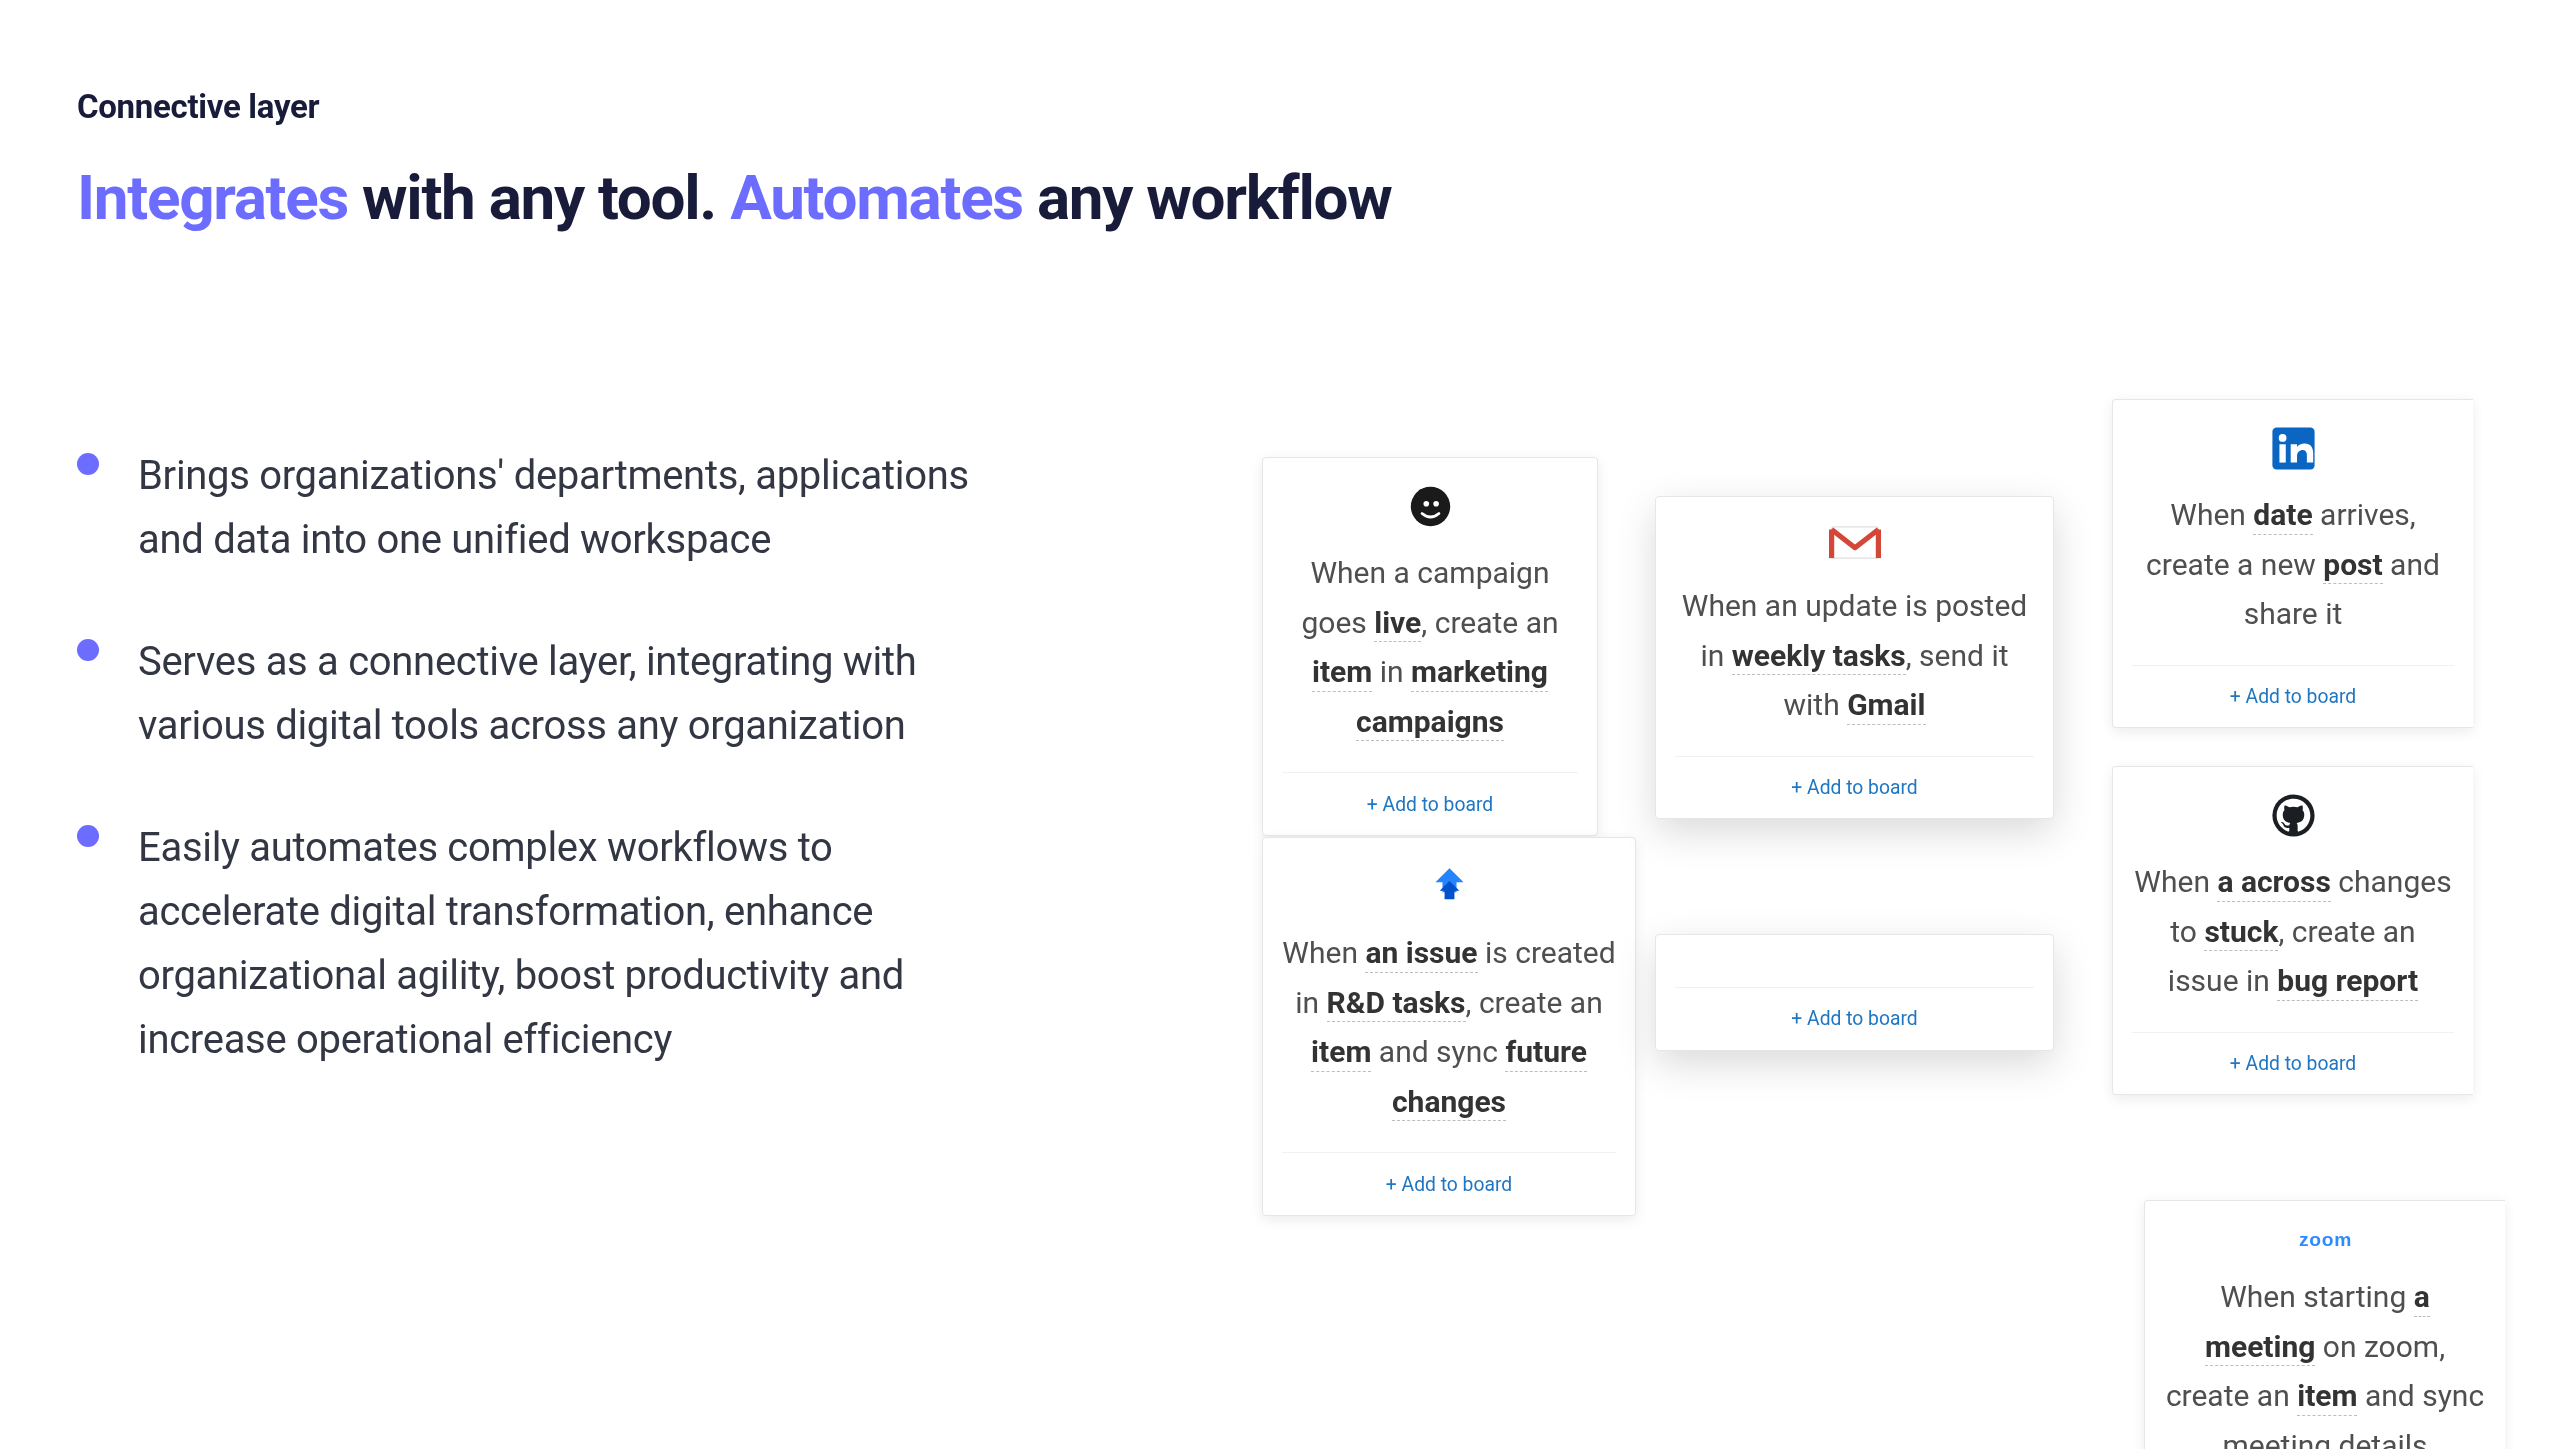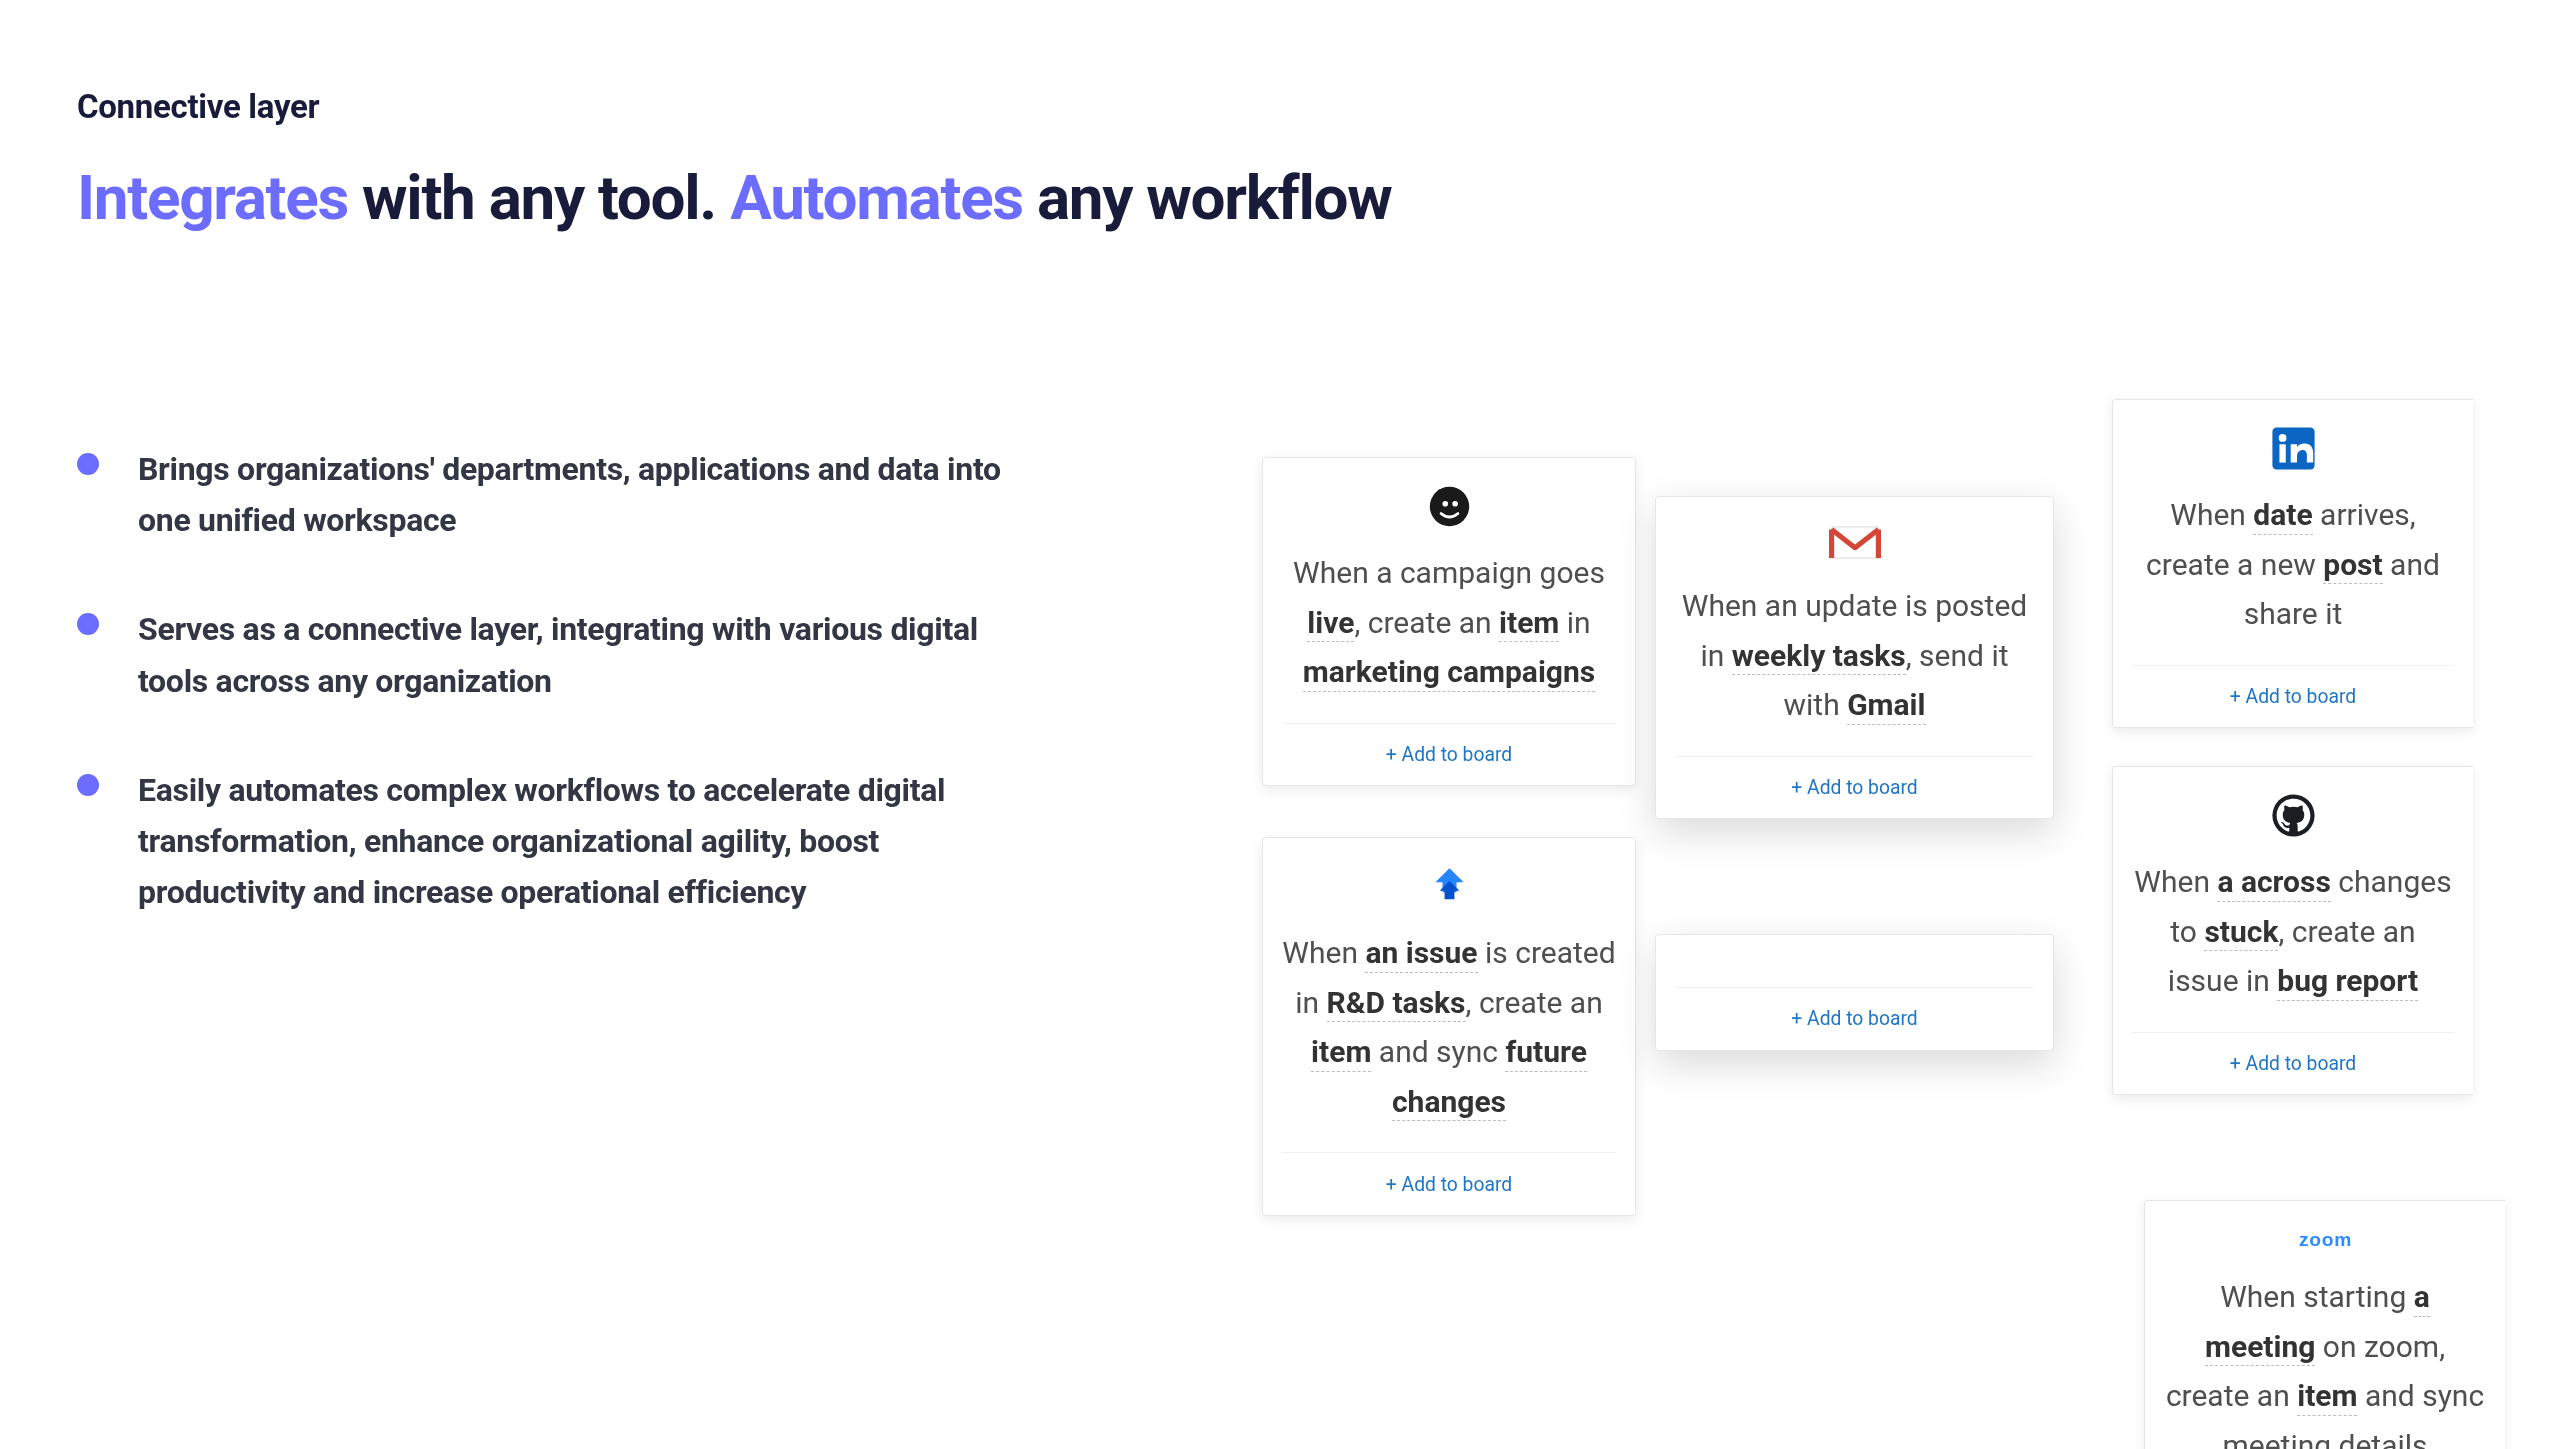--- a/index.html
+++ b/index.html
@@ -59,24 +59,24 @@
   .dot {
     width: 22px;
     height: 22px;
     border-radius: 50%;
     background: var(--indigo);
     flex: 0 0 22px;
     margin-top: 9px;
     margin-right: 39px;
   }
   .bullet-text {
-    font-size: 32px;
+    font-size: 40px;
     line-height: 1.6;
     color: var(--body-text);
-    font-weight: 700;
+    font-weight: 400;
     letter-spacing: -0.3px;
   }
 
   
   .cluster {
     position: absolute;
     left: 1249px;
     top: 399px;
     width: 1327px;
     height: 1050px;
@@ -114,21 +114,21 @@
     display: block;
     color: var(--link-blue);
     font-size: 19.3px;
     font-weight: 400;
     padding: 19.3px 0 19.3px 0;
     border-top: 0.6px solid #F0F0F0;
     margin-top: 26px;
   }
 
   
-  .c-mailchimp { left: 13px;  top: 58px;  width: 374px; }
+  .c-mailchimp { left: 13px;  top: 58px;  width: 336px; }
   .c-jira      { left: 13px;  top: 438px; width: 374px; }
   .c-gmail     { left: 406px; top: 97px; width: 399px; z-index: 3; box-shadow: 0 13px 39px rgba(0,0,0,0.15);}
   .c-salesforce{ left: 406px; top: 535px; width: 399px; z-index: 3; box-shadow: 0 13px 39px rgba(0,0,0,0.15);}
   .c-linkedin  { left: 863px; top: 0px;   width: 361px; }
   .c-github    { left: 863px; top: 367px; width: 361px; }
   .c-zoom      { left: 895px; top: 773px; width: 361px; margin-top: 28px; }
 
   
   .clip-right {
     border-right: none;

